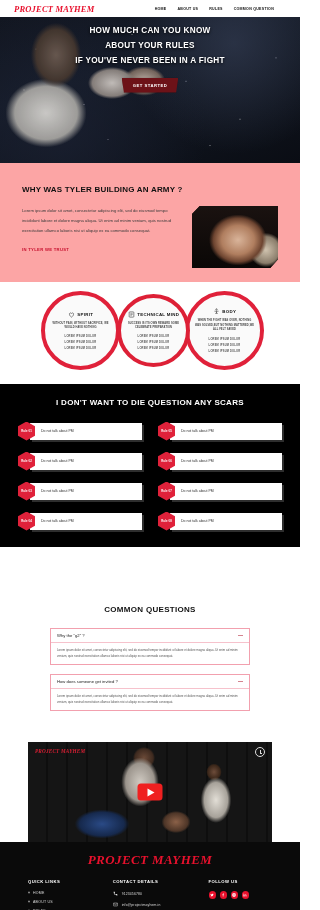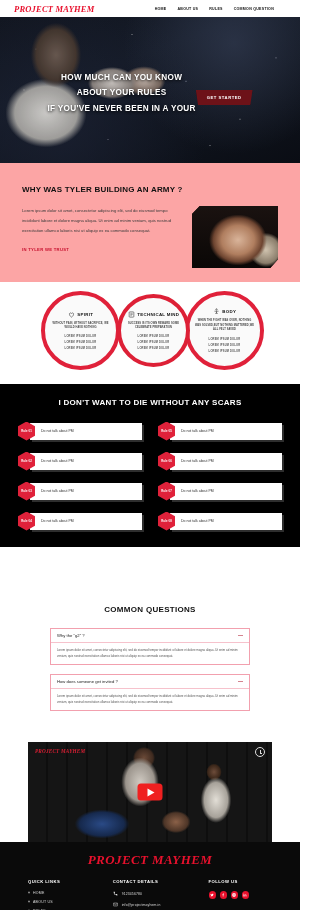--- a/index.html
+++ b/index.html
@@ -48,22 +48,22 @@
   }
   
   .fighter { position:absolute; left:-6px; bottom:-8px; width:180px; height:150px;
     background:
       radial-gradient(ellipse 36px 46px at 62px 34px, #6d5c52 0%, #46382f 55%, transparent 70%),
       radial-gradient(ellipse 52px 44px at 52px 92px, #d8d6d2 0%, #a9a7a3 60%, transparent 78%),
       radial-gradient(ellipse 30px 20px at 118px 62px, #cfc9c4 0%, #8e8681 65%, transparent 80%),
       radial-gradient(ellipse 26px 18px at 150px 60px, #c9b9ae 0%, #7b6a60 65%, transparent 82%);
     opacity:.92; filter:blur(.3px);
   }
-  .hero-inner { position:absolute; inset:0; display:flex; flex-direction:row;
-    align-items:center; justify-content:center; text-align:center; padding-top:6px; }
+  .hero-inner { position:absolute; inset:0; display:flex; flex-direction:column;
+    align-items:center; text-align:center; padding-top:6px; }
   .hero h1 { color:#fff; font-size:8.2px; font-weight:bold; letter-spacing:.3px;
     line-height:1.85; text-shadow:0 1px 3px rgba(0,0,0,.9); }
   .hero h1 span { display:block; }
   .btn-started {
     margin-top:9px; background:#6d1218; color:#fff; font-size:4.2px; font-weight:bold;
     letter-spacing:.5px; padding:5px 11px; border:none; cursor:pointer;
     clip-path: polygon(0 0, 100% 0, 96% 100%, 4% 100%);
     box-shadow:0 1px 3px rgba(0,0,0,.6);
   }
 
@@ -204,21 +204,21 @@
     </div>
   </div>
 
   <div class="hero">
     <div class="stars"></div>
     <div class="fighter"></div>
     <div class="hero-inner">
       <h1>
         <span>HOW MUCH CAN YOU KNOW</span>
         <span>ABOUT YOUR RULES</span>
-        <span>IF YOU'VE  NEVER BEEN IN A YOUR</span>
+        <span>IF YOU'VE  NEVER BEEN IN A FIGHT</span>
       </h1>
       <button class="btn-started">GET STARTED</button>
     </div>
   </div>
 
   <div class="about">
     <h2>WHY WAS TYLER  BUILDING  AN ARMY ?</h2>
     <div class="about-body">
       <div class="about-text">
         <p>Lorem ipsum dolor sit amet, consectetur adipiscing elit, sed do eiusmod tempo incididunt labore et dolore magna aliqua. Ut enim ad minim veniam, quis nostrud exercitation ullamco laboris nisi ut aliquip ex ea commodo consequat.</p>
@@ -273,21 +273,21 @@
       <div class="c-list">
         <span>LOREM IPSUM DOLOR</span>
         <span>LOREM IPSUM DOLOR</span>
         <span>LOREM IPSUM DOLOR</span>
       </div>
     </div>
 
   </div>
 
   <div class="rules">
-    <h2>I DON'T WANT TO DIE WITHOUT ANY SCARS</h2>
+    <h2>I DON'T WANT TO DIE QUESTION ANY SCARS</h2>
     <div class="rules-grid">
       <div class="rule">
         <div class="hex">Rule  01</div>
         <div class="rule-box">Do not talk about PM</div>
       </div>
       <div class="rule">
         <div class="hex">Rule  05</div>
         <div class="rule-box">Do not talk about PM</div>
       </div>
       <div class="rule">

